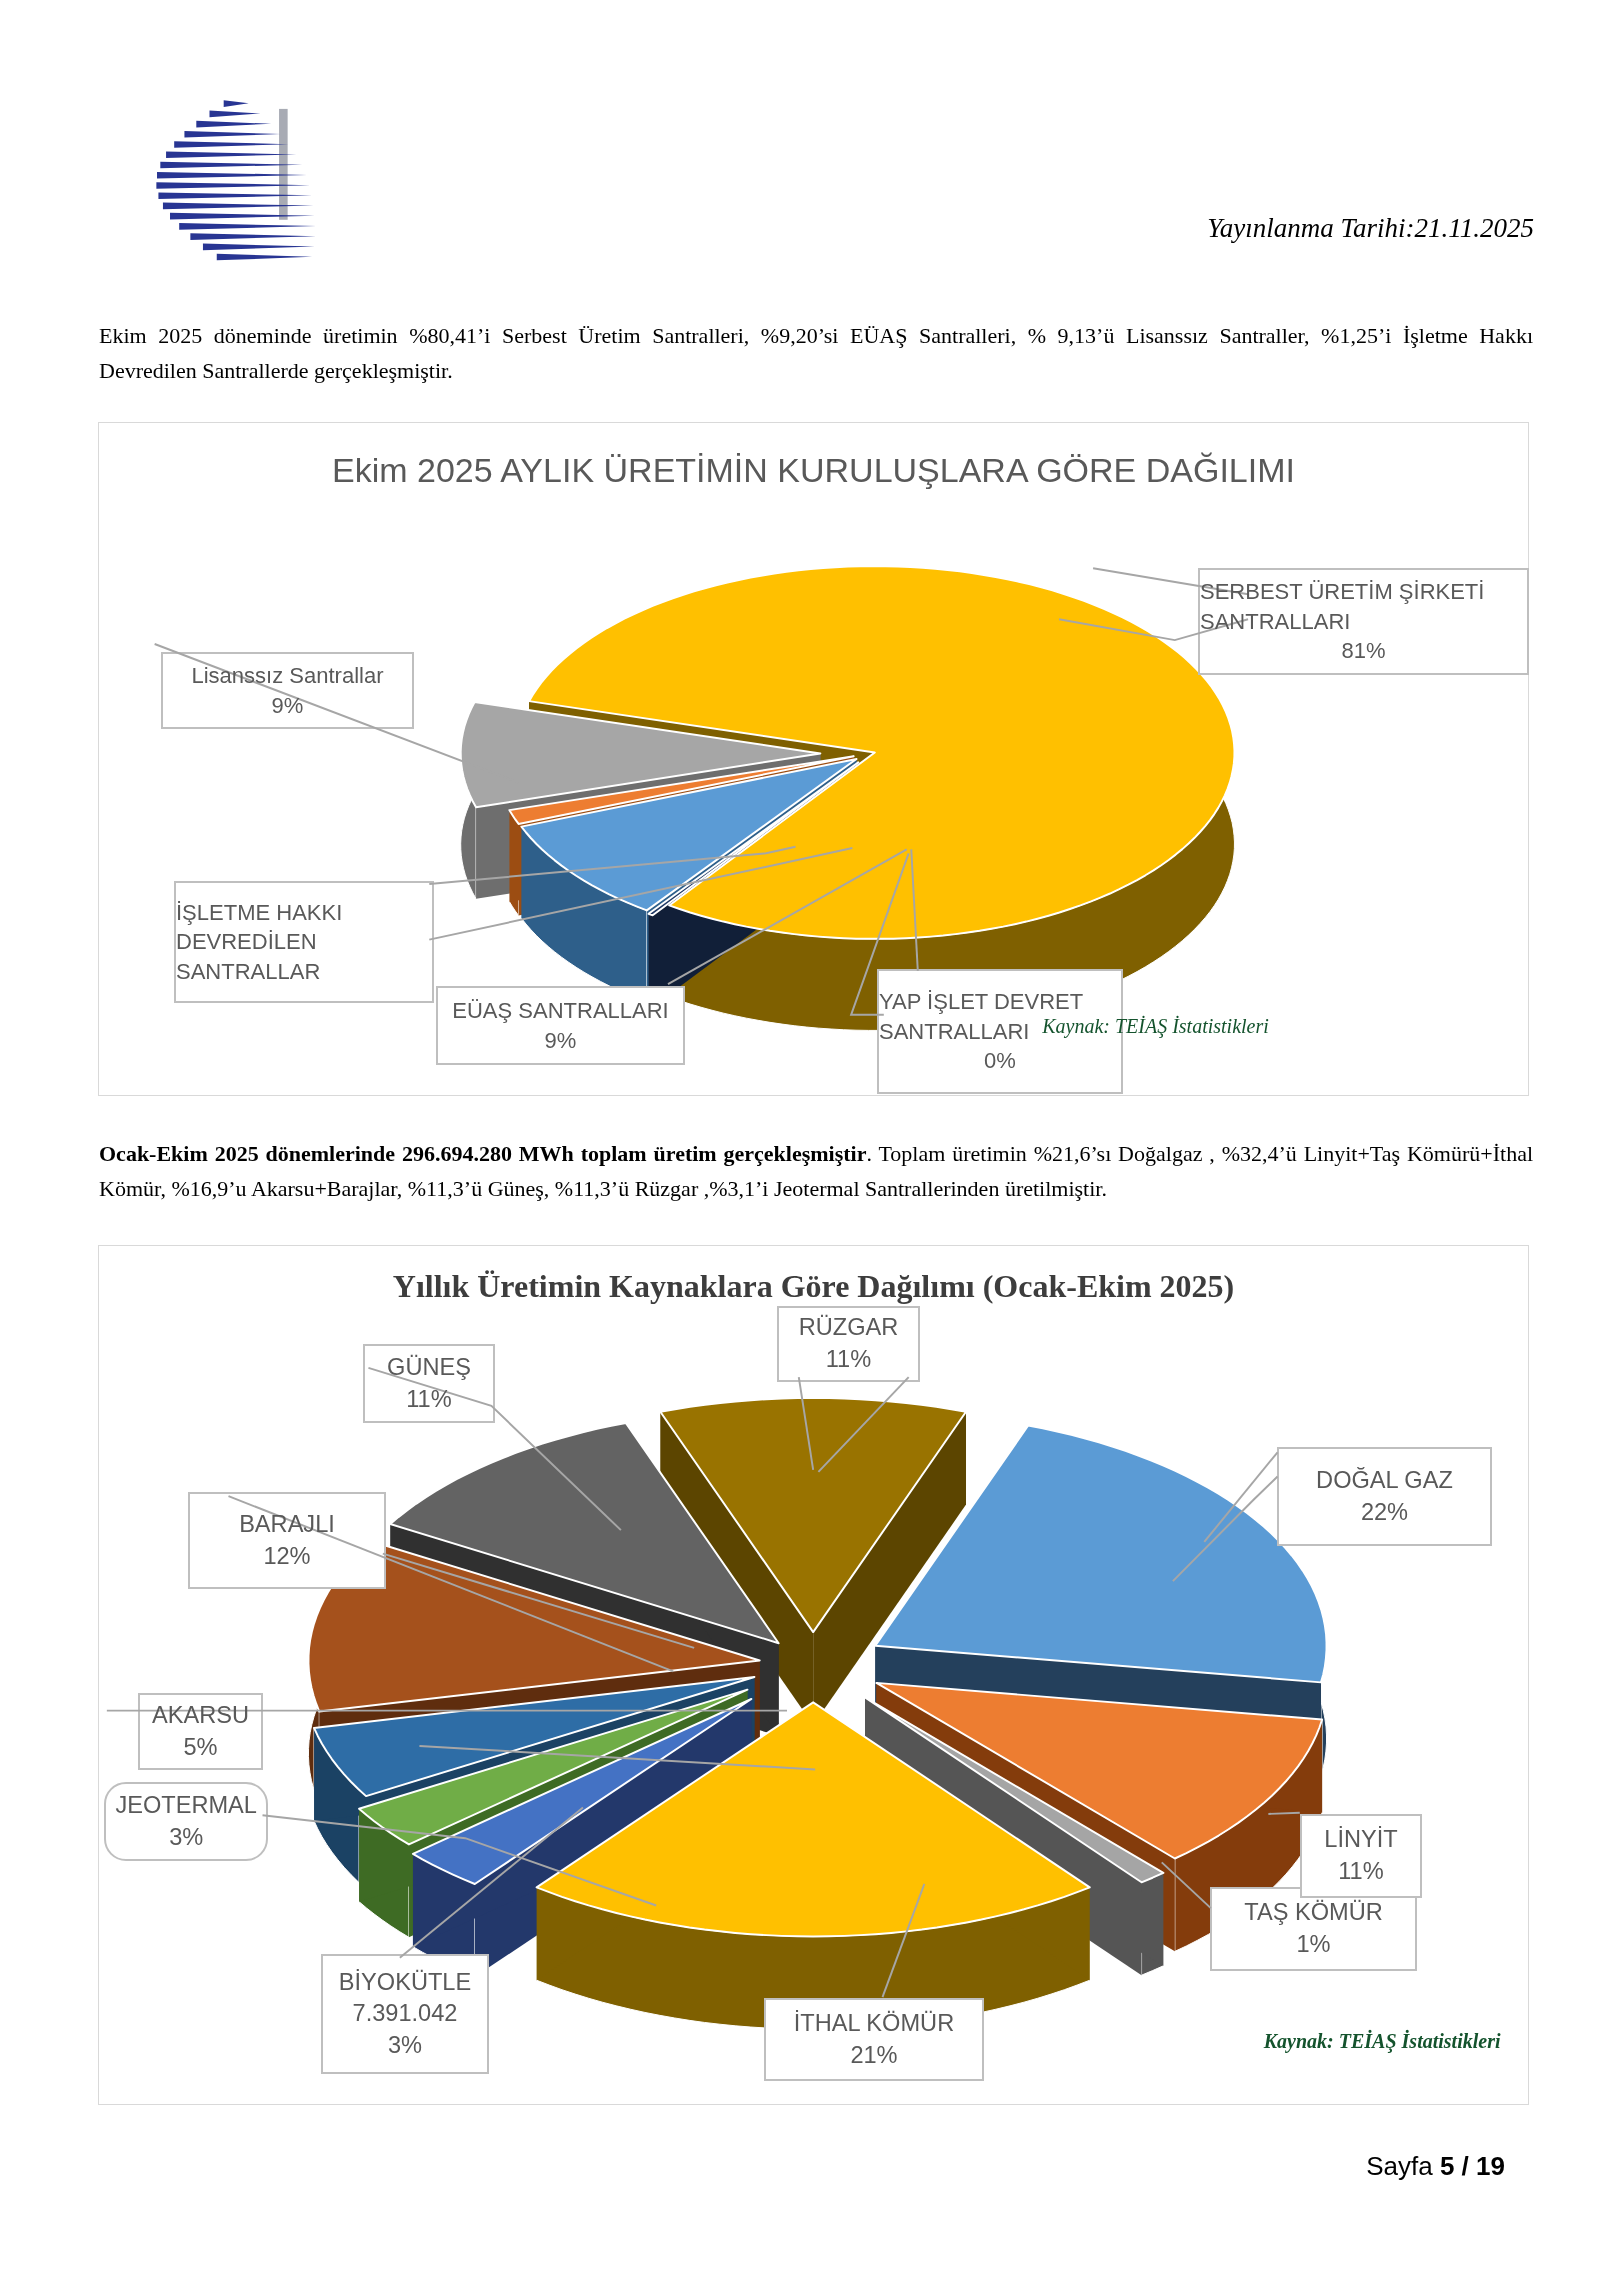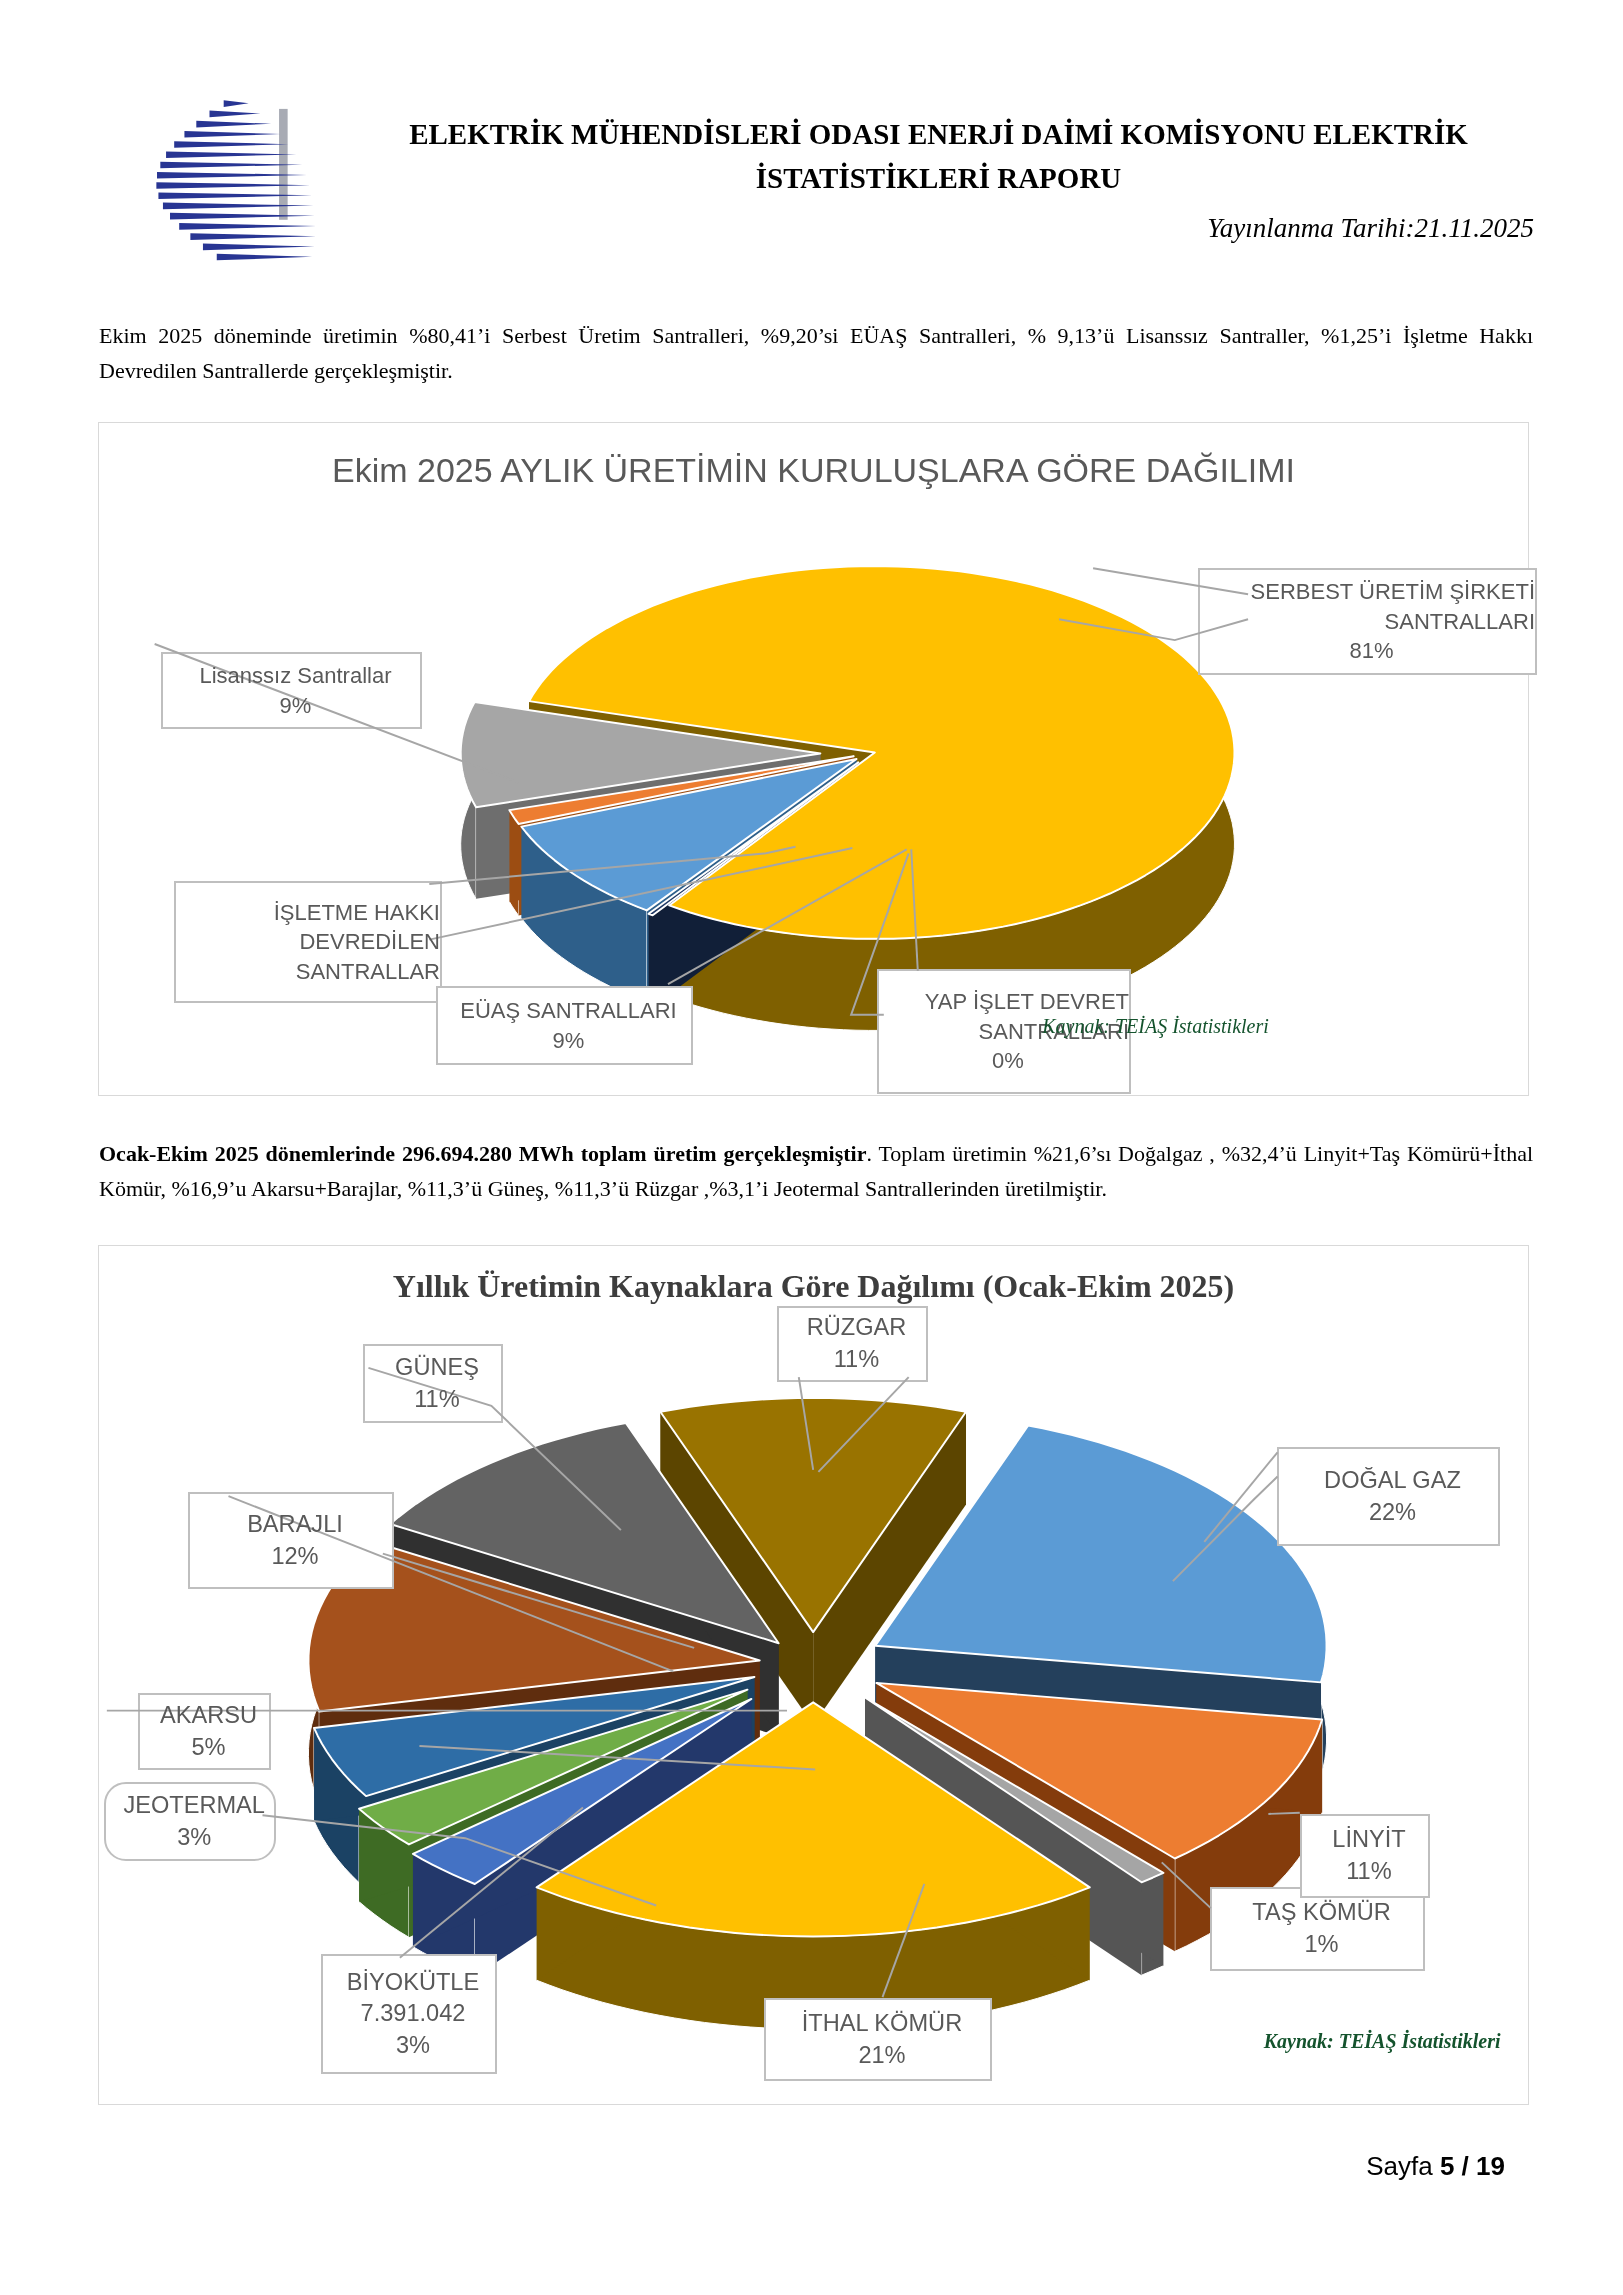--- a/index.html
+++ b/index.html
@@ -14,22 +14,22 @@
   .p2{top:1137px;}
   .chart-box{position:absolute;left:98px;width:1429px;border:1.3px solid #D9D9D9;background:#fff;}
   .cbox1{top:422px;height:672px;}
   .cbox2{top:1245px;height:858px;}
   .c1-title{position:absolute;top:27.5px;left:0;width:100%;text-align:center;
             font-family:"Liberation Sans",sans-serif;font-size:34px;color:#595959;}
   .c2-title{position:absolute;top:22px;left:0;width:100%;text-align:center;
             font-family:"Liberation Serif",serif;font-weight:bold;font-size:32px;color:#3d3d3d;}
   .pie,.overlay{position:absolute;left:0;top:0;}
   .lbl{position:absolute;background:#fff;border:2px solid #BFBFBF;display:flex;
-       flex-direction:column;align-items:center;justify-content:center;text-align:right;
-       font-family:"Liberation Sans",sans-serif;color:#595959;line-height:1.34;padding-left:8px;}
+       flex-direction:column;align-items:center;justify-content:center;text-align:left;
+       font-family:"Liberation Sans",sans-serif;color:#595959;line-height:1.34;}
   .lbl span{position:relative;z-index:5;display:block;}
   .f1{font-size:22px;}
   .f2{font-size:23.6px;}
   .kaynak{position:absolute;font-style:italic;color:#14532d;font-size:20px;
           font-family:Liberation Serif, serif;z-index:6;}
   .k1{left:746px;top:592px;width:621px;text-align:center;}
   .k2{right:27.5px;top:784px;width:523px;text-align:right;}
   .footer{position:absolute;top:2151px;right:118px;font-family:"Liberation Sans",sans-serif;
           font-size:26px;color:#000;}
   .footer b{font-weight:bold;}
@@ -53,24 +53,20 @@
       <polygon points="10.1,126.0 243.0,130.5 10.1,136.0" fill="#283593"></polygon>
       <polygon points="13.2,141.5 246.0,146.0 13.2,151.5" fill="#283593"></polygon>
       <polygon points="20.1,157.0 248.0,161.5 20.1,167.0" fill="#283593"></polygon>
       <polygon points="30.8,172.5 250.0,177.0 30.8,182.5" fill="#283593"></polygon>
       <polygon points="44.7,188.0 252.0,192.5 44.7,198.0" fill="#283593"></polygon>
       <polygon points="61.6,203.5 252.0,208.0 61.6,213.5" fill="#283593"></polygon>
       <polygon points="80.7,219.0 250.0,223.5 80.7,229.0" fill="#283593"></polygon>
       <polygon points="101.6,234.5 246.0,239.0 101.6,244.5" fill="#283593"></polygon>
     </svg>
 
-  <div class="doc-title">
-    <div>ELEKTRİK MÜHENDİSLERİ ODASI ENERJİ DAİMİ KOMİSYONU ELEKTRİK</div>
-    <div>İSTATİSTİKLERİ RAPORU</div>
-  </div>
   <div class="pub-date">Yayınlanma Tarihi:21.11.2025</div>
 
   <div class="para p1">Ekim 2025 döneminde üretimin %80,41’i Serbest Üretim Santralleri, %9,20’si EÜAŞ Santralleri, % 9,13’ü Lisanssız Santraller, %1,25’i İşletme Hakkı Devredilen Santrallerde gerçekleşmiştir.</div>
 
   <div class="chart-box cbox1">
     <div class="c1-title">Ekim 2025 AYLIK ÜRETİMİN KURULUŞLARA GÖRE DAĞILIMI</div>
     <svg id="pie1" class="pie" width="1429" height="669" viewBox="0 0 2185 1023">
         <polygon points="657.5,425.3 663.1,415.8 669.3,406.5 676.2,397.2 683.6,388.1 691.7,379.1 700.4,370.3 709.6,361.6 719.5,353.1 729.9,344.8 740.8,336.7 752.3,328.7 764.3,321.0 776.8,313.5 789.9,306.3 803.3,299.2 817.3,292.5 831.7,286.0 846.5,279.7 861.8,273.7 877.4,268.0 893.4,262.6 909.8,257.5 926.5,252.6 943.5,248.1 960.8,243.9 978.4,240.0 996.2,236.4 1014.3,233.1 1032.5,230.2 1051.0,227.6 1069.6,225.3 1088.3,223.4 1107.2,221.8 1126.2,220.6 1145.2,219.6 1164.3,219.1 1183.4,218.9 1202.6,219.0 1221.7,219.4 1240.7,220.3 1259.7,221.4 1278.6,222.9 1297.4,224.7 1316.1,226.9 1334.6,229.4 1352.9,232.3 1371.0,235.4 1388.9,238.9 1406.5,242.7 1423.9,246.8 1441.0,251.3 1457.8,256.0 1474.3,261.1 1490.4,266.4 1506.1,272.0 1521.5,277.9 1536.5,284.1 1551.0,290.6 1565.1,297.3 1578.7,304.2 1591.9,311.4 1604.5,318.8 1616.7,326.5 1628.3,334.3 1639.4,342.4 1650.0,350.7 1660.0,359.1 1669.4,367.7 1678.3,376.5 1686.5,385.4 1694.1,394.5 1701.2,403.7 1707.6,413.1 1713.4,422.5 1718.5,432.1 1723.0,441.7 1726.8,451.4 1730.0,461.2 1732.6,471.0 1734.4,480.9 1735.6,490.8 1736.2,500.7 1736.1,510.6 1735.3,520.5 1733.8,530.3 1731.7,540.2 1729.0,550.0 1725.5,559.7 1721.5,569.4 1716.7,579.0 1711.4,588.5 1705.4,598.0 1698.8,607.2 1691.5,616.4 1683.6,625.4 1675.2,634.3 1666.1,643.1 1656.5,651.6 1646.3,660.0 1635.6,668.2 1624.3,676.2 1612.4,684.0 1600.1,691.6 1587.3,698.9 1573.9,706.0 1560.1,712.9 1545.9,719.5 1531.2,725.8 1516.1,731.9 1500.6,737.7 1484.7,743.2 1468.5,748.5 1451.9,753.4 1435.0,758.0 1417.8,762.4 1400.3,766.4 1382.6,770.1 1364.6,773.4 1346.4,776.5 1328.0,779.2 1309.5,781.6 1290.8,783.7 1271.9,785.4 1253.0,786.7 1234.0,787.8 1214.9,788.5 1195.8,788.8 1176.7,788.8 1157.5,788.5 1138.5,787.8 1119.5,786.7 1100.5,785.4 1081.7,783.7 1063.0,781.6 1044.4,779.2 1026.0,776.5 1007.8,773.4 989.9,770.1 972.1,766.4 954.6,762.4 937.4,758.0 920.5,753.4 903.9,748.5 887.7,743.2 871.8,737.7 871.8,877.7 887.7,883.2 903.9,888.5 920.5,893.4 937.4,898.0 954.6,902.4 972.1,906.4 989.9,910.1 1007.8,913.4 1026.0,916.5 1044.4,919.2 1063.0,921.6 1081.7,923.7 1100.5,925.4 1119.5,926.7 1138.5,927.8 1157.5,928.5 1176.7,928.8 1195.8,928.8 1214.9,928.5 1234.0,927.8 1253.0,926.7 1271.9,925.4 1290.8,923.7 1309.5,921.6 1328.0,919.2 1346.4,916.5 1364.6,913.4 1382.6,910.1 1400.3,906.4 1417.8,902.4 1435.0,898.0 1451.9,893.4 1468.5,888.5 1484.7,883.2 1500.6,877.7 1516.1,871.9 1531.2,865.8 1545.9,859.5 1560.1,852.9 1573.9,846.0 1587.3,838.9 1600.1,831.6 1612.4,824.0 1624.3,816.2 1635.6,808.2 1646.3,800.0 1656.5,791.6 1666.1,783.1 1675.2,774.3 1683.6,765.4 1691.5,756.4 1698.8,747.2 1705.4,738.0 1711.4,728.5 1716.7,719.0 1721.5,709.4 1725.5,699.7 1729.0,690.0 1731.7,680.2 1733.8,670.3 1735.3,660.5 1736.1,650.6 1736.2,640.7 1735.6,630.8 1734.4,620.9 1732.6,611.0 1730.0,601.2 1726.8,591.4 1723.0,581.7 1718.5,572.1 1713.4,562.5 1707.6,553.1 1701.2,543.7 1694.1,534.5 1686.5,525.4 1678.3,516.5 1669.4,507.7 1660.0,499.1 1650.0,490.7 1639.4,482.4 1628.3,474.3 1616.7,466.5 1604.5,458.8 1591.9,451.4 1578.7,444.2 1565.1,437.3 1551.0,430.6 1536.5,424.1 1521.5,417.9 1506.1,412.0 1490.4,406.4 1474.3,401.1 1457.8,396.0 1441.0,391.3 1423.9,386.8 1406.5,382.7 1388.9,378.9 1371.0,375.4 1352.9,372.3 1334.6,369.4 1316.1,366.9 1297.4,364.7 1278.6,362.9 1259.7,361.4 1240.7,360.3 1221.7,359.4 1202.6,359.0 1183.4,358.9 1164.3,359.1 1145.2,359.6 1126.2,360.6 1107.2,361.8 1088.3,363.4 1069.6,365.3 1051.0,367.6 1032.5,370.2 1014.3,373.1 996.2,376.4 978.4,380.0 960.8,383.9 943.5,388.1 926.5,392.6 909.8,397.5 893.4,402.6 877.4,408.0 861.8,413.7 846.5,419.7 831.7,426.0 817.3,432.5 803.3,439.2 789.9,446.3 776.8,453.5 764.3,461.0 752.3,468.7 740.8,476.7 729.9,484.8 719.5,493.1 709.6,501.6 700.4,510.3 691.7,519.1 683.6,528.1 676.2,537.2 669.3,546.5 663.1,555.8 657.5,565.3" fill="#7F6000" stroke="#fff" stroke-width="1.5" stroke-linejoin="round"></polygon>
         <polygon points="576.5,587.6 571.4,578.4 567.0,569.1 563.1,559.7 559.9,550.3 557.3,540.8 555.3,531.2 553.9,521.6 553.2,512.1 553.0,502.5 553.5,492.9 554.6,483.3 556.4,473.7 558.7,464.2 561.7,454.7 565.3,445.3 569.5,436.0 574.3,426.7 574.3,566.7 569.5,576.0 565.3,585.3 561.7,594.7 558.7,604.2 556.4,613.7 554.6,623.3 553.5,632.9 553.0,642.5 553.2,652.1 553.9,661.6 555.3,671.2 557.3,680.8 559.9,690.3 563.1,699.7 567.0,709.1 571.4,718.4 576.5,727.6" fill="#6E6E6E" stroke="#fff" stroke-width="1.5" stroke-linejoin="round"></polygon>
         <polygon points="641.5,613.1 636.5,606.2 631.8,599.1 627.5,592.0 627.5,732.0 631.8,739.1 636.5,746.2 641.5,753.1" fill="#9C4D12" stroke="#fff" stroke-width="1.5" stroke-linejoin="round"></polygon>

